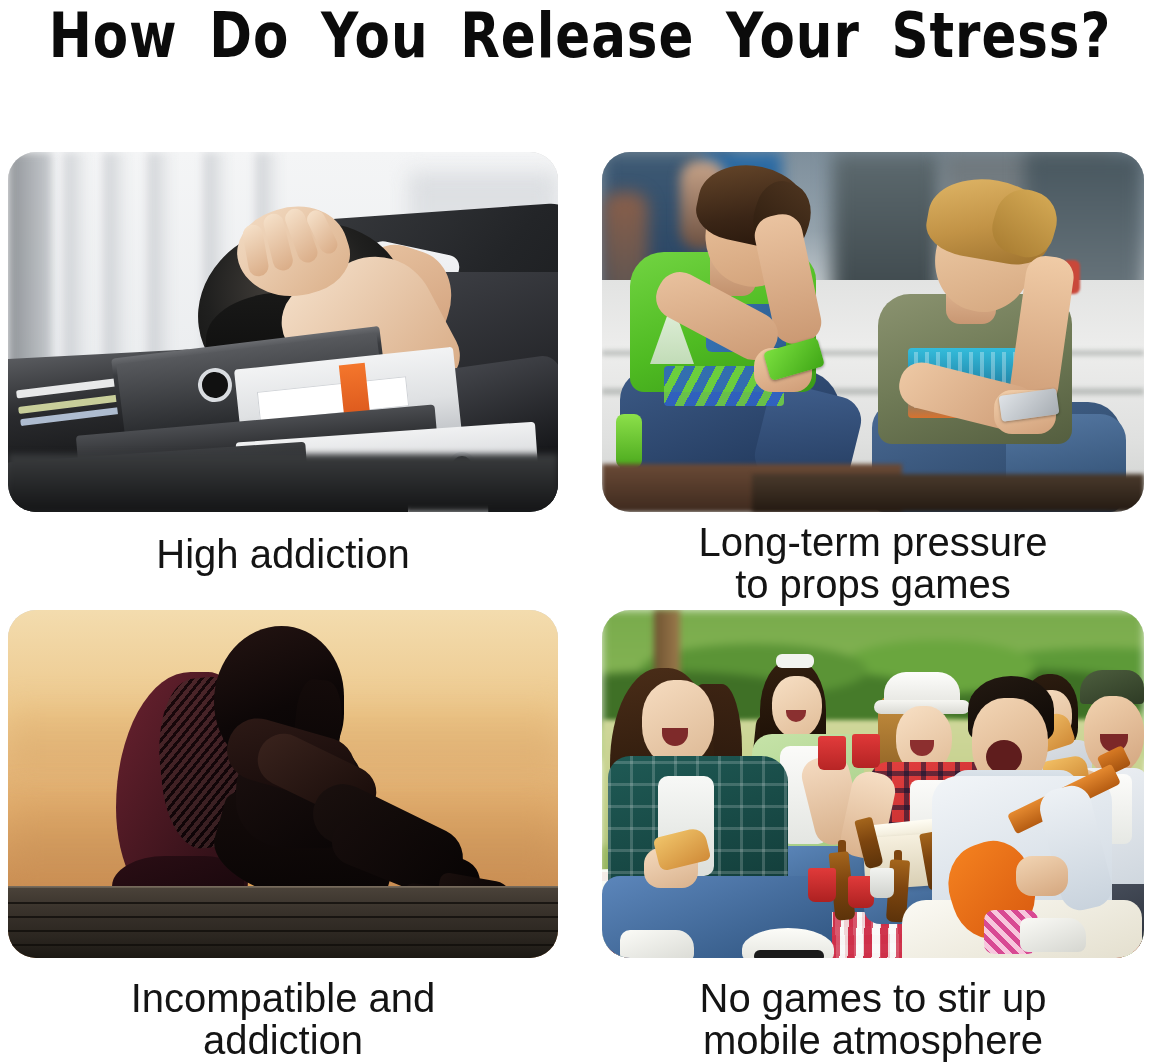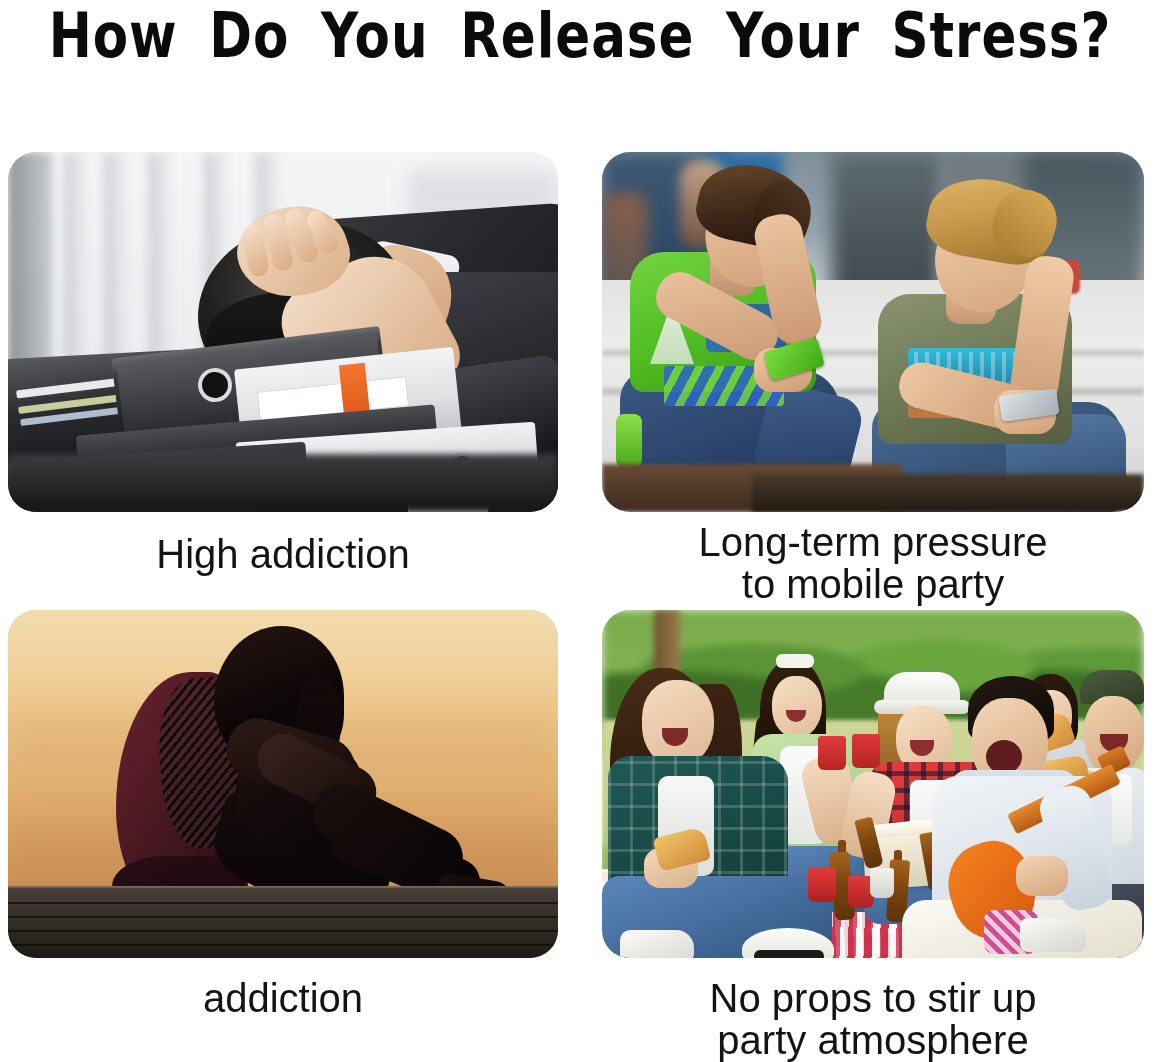--- a/index.html
+++ b/index.html
@@ -622,21 +622,21 @@
   <div id="p2-br-armL" class="layer"></div>
   <div id="p2-br-hand" class="layer"></div>
   <div id="p2-br-phone" class="layer"></div>
 
   <div id="p2-bench" class="layer blur2"></div>
   <div id="p2-bench2" class="layer blur2"></div>
 </div>
 
 <div class="caption" id="caption-mobile-games">
   <span class="ln">Long-term pressure</span>
-  <span class="ln">to mobile party</span>
+  <span class="ln">to props games</span>
 </div>
 
 <div class="panel" id="panel-withdrawn">
   <div id="p3-sky" class="layer"></div>
   <div id="p3-band" class="layer"></div>
   <div id="p3-band2" class="layer"></div>
   <div class="p3-bokeh" id="p3-bk1"></div>
   <div class="p3-bokeh" id="p3-bk2"></div>
   <div class="p3-bokeh" id="p3-bk3"></div>
   <div class="p3-bokeh" id="p3-bk4"></div>
@@ -659,20 +659,21 @@
   <div id="p3-dockedge" class="layer"></div>
   <div id="p3-dock" class="layer">
     <div class="p3-plank" id="p3-pl1"></div>
     <div class="p3-plank" id="p3-pl2"></div>
     <div class="p3-plank" id="p3-pl3"></div>
     <div class="p3-plank" id="p3-pl4"></div>
   </div>
 </div>
 
 <div class="caption" id="caption-withdrawn">
+  <span class="ln">Incompatible and</span>
   <span class="ln">addiction</span>
 </div>
 
 <div class="panel" id="panel-party">
   <div id="p4-sky" class="layer"></div>
   <div id="p4-trees" class="layer"></div>
   <div id="p4-trunk" class="layer"></div>
   <div id="p4-lawn" class="layer"></div>
   <div id="p4-lawn2" class="layer"></div>
   <div id="p4-blanket" class="layer"></div>
@@ -751,15 +752,15 @@
   <div id="p4-m1-hand" class="layer"></div>
 
   <div id="p4-pinkshoe" class="layer"></div>
   <div id="p4-whiteshoe" class="layer"></div>
   <div id="p4-whitehat" class="layer"></div>
   <div id="p4-hatband" class="layer"></div>
   <div id="p4-shoe1" class="layer"></div>
 </div>
 
 <div class="caption" id="caption-party">
-  <span class="ln">No props to stir up</span>
-  <span class="ln">party atmosphere</span>
+  <span class="ln">No games to stir up</span>
+  <span class="ln">mobile atmosphere</span>
 </div>
 
 </body></html>

